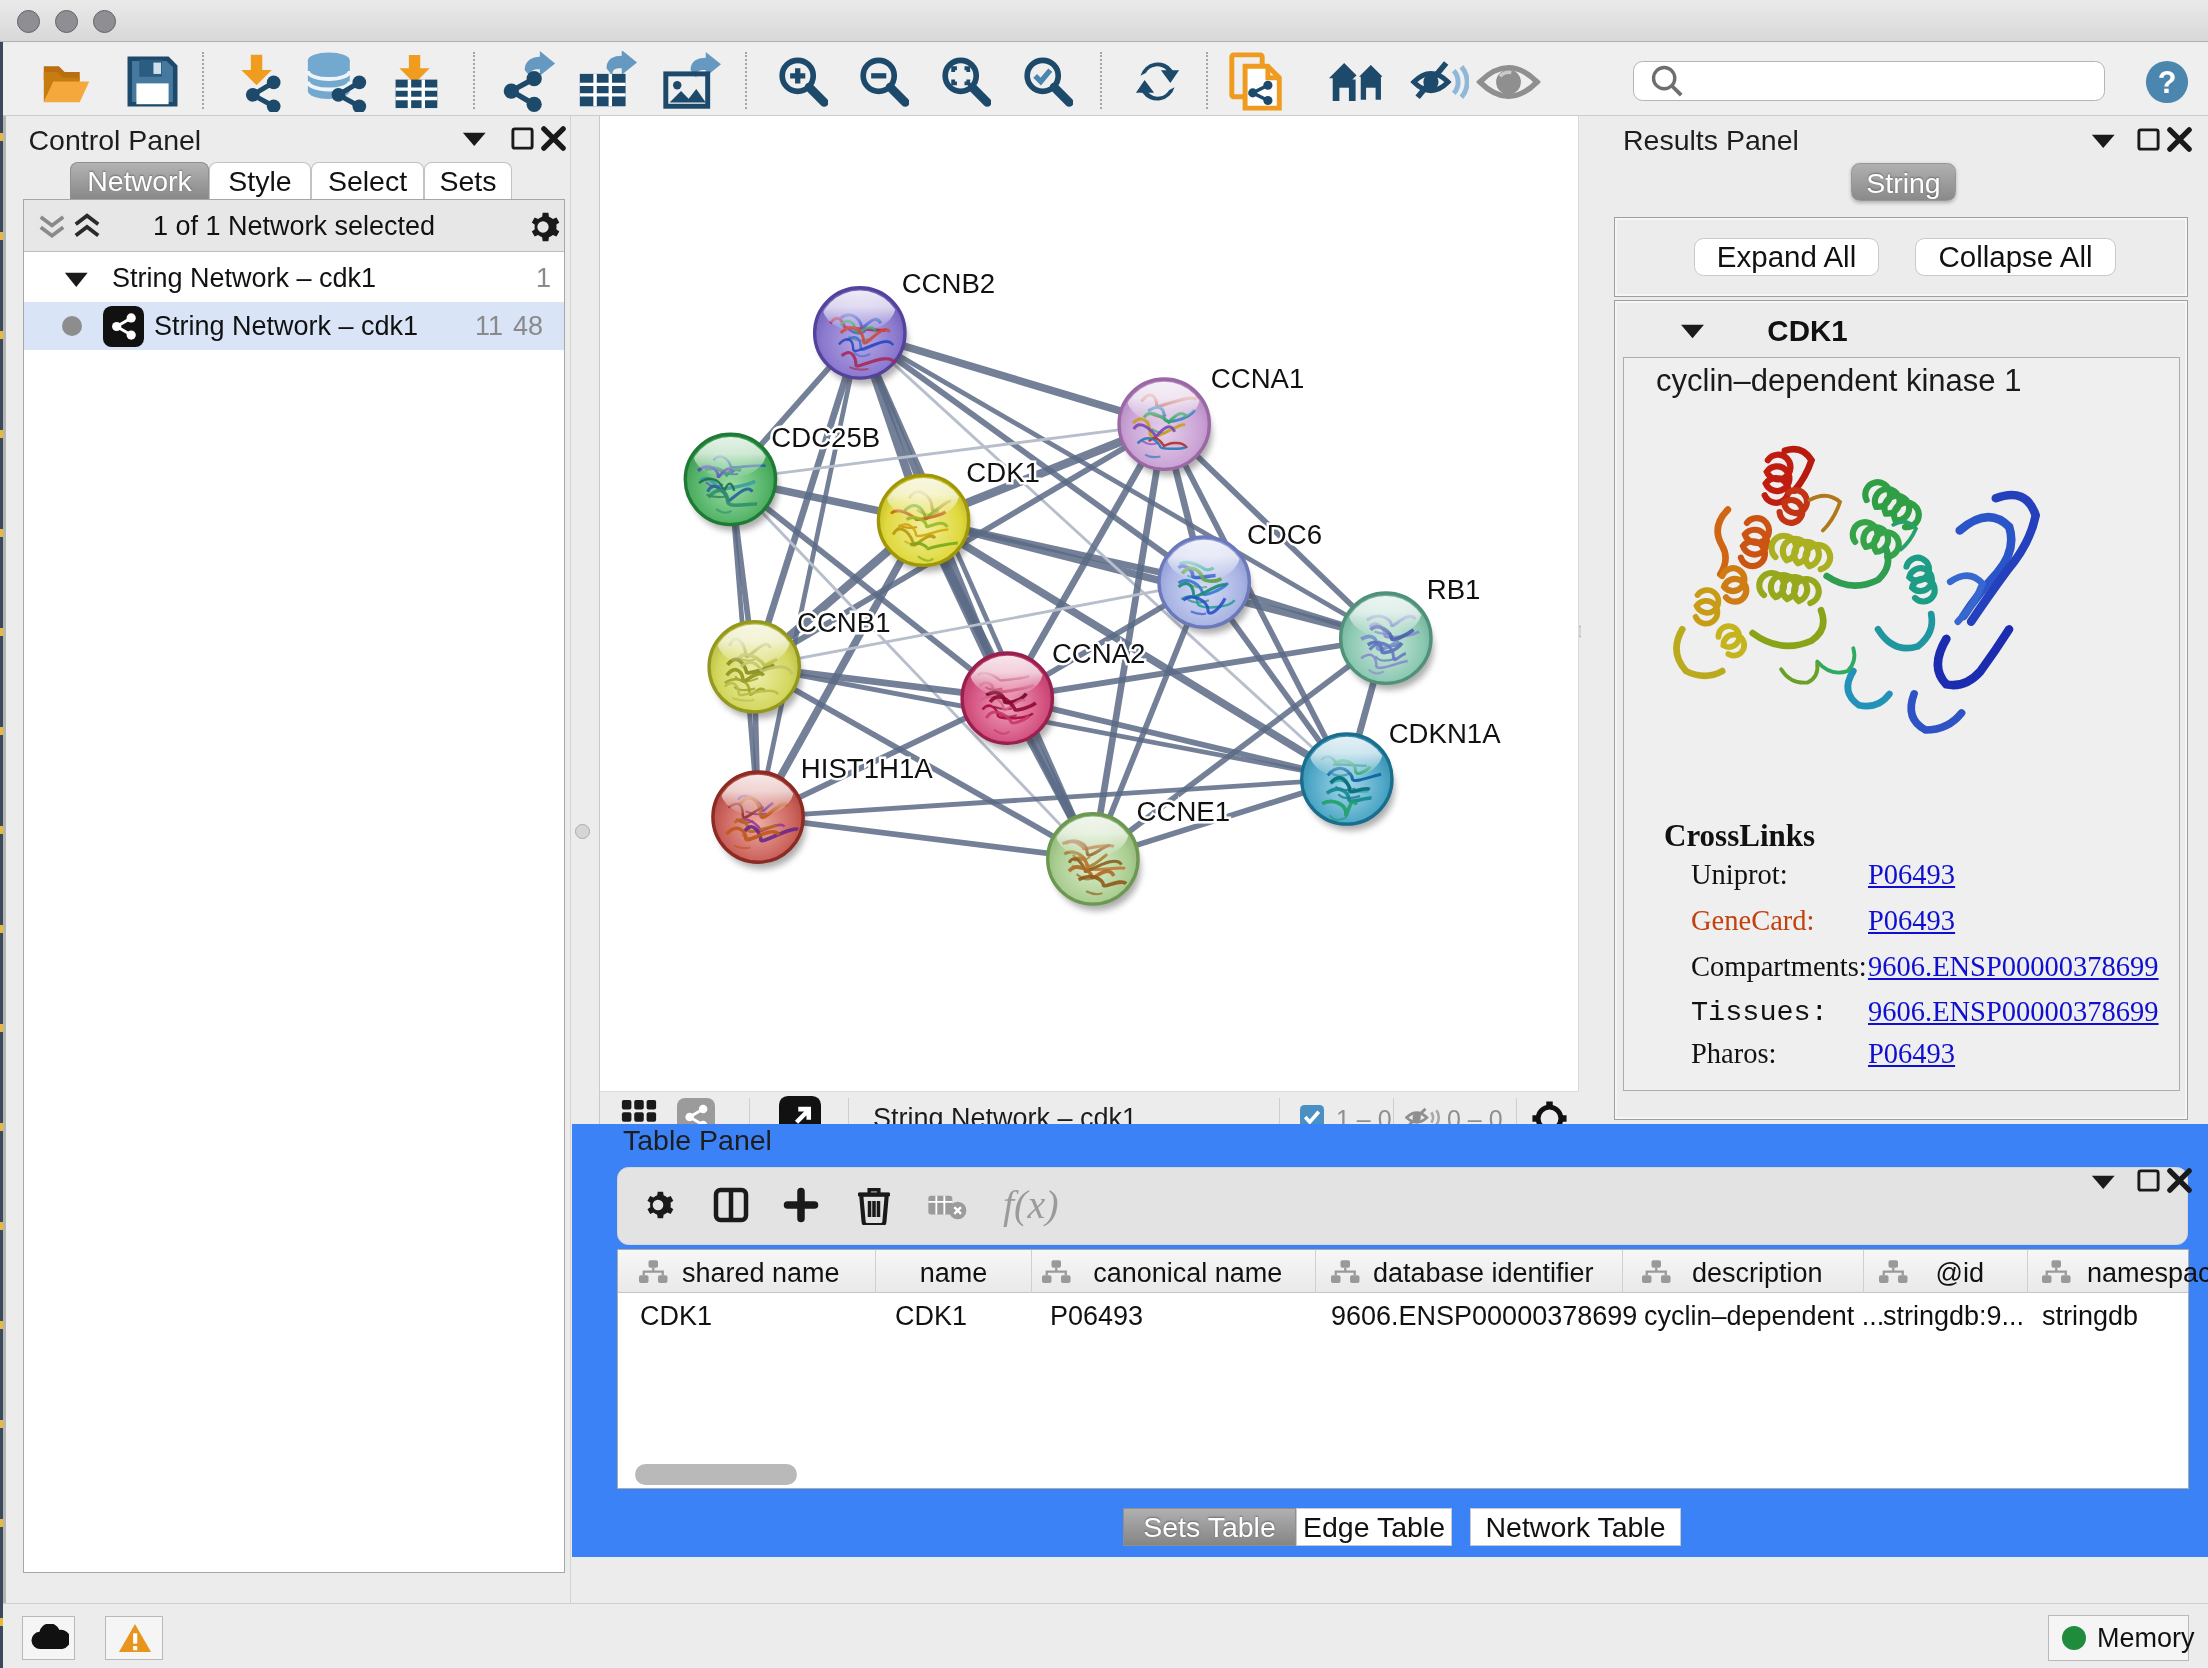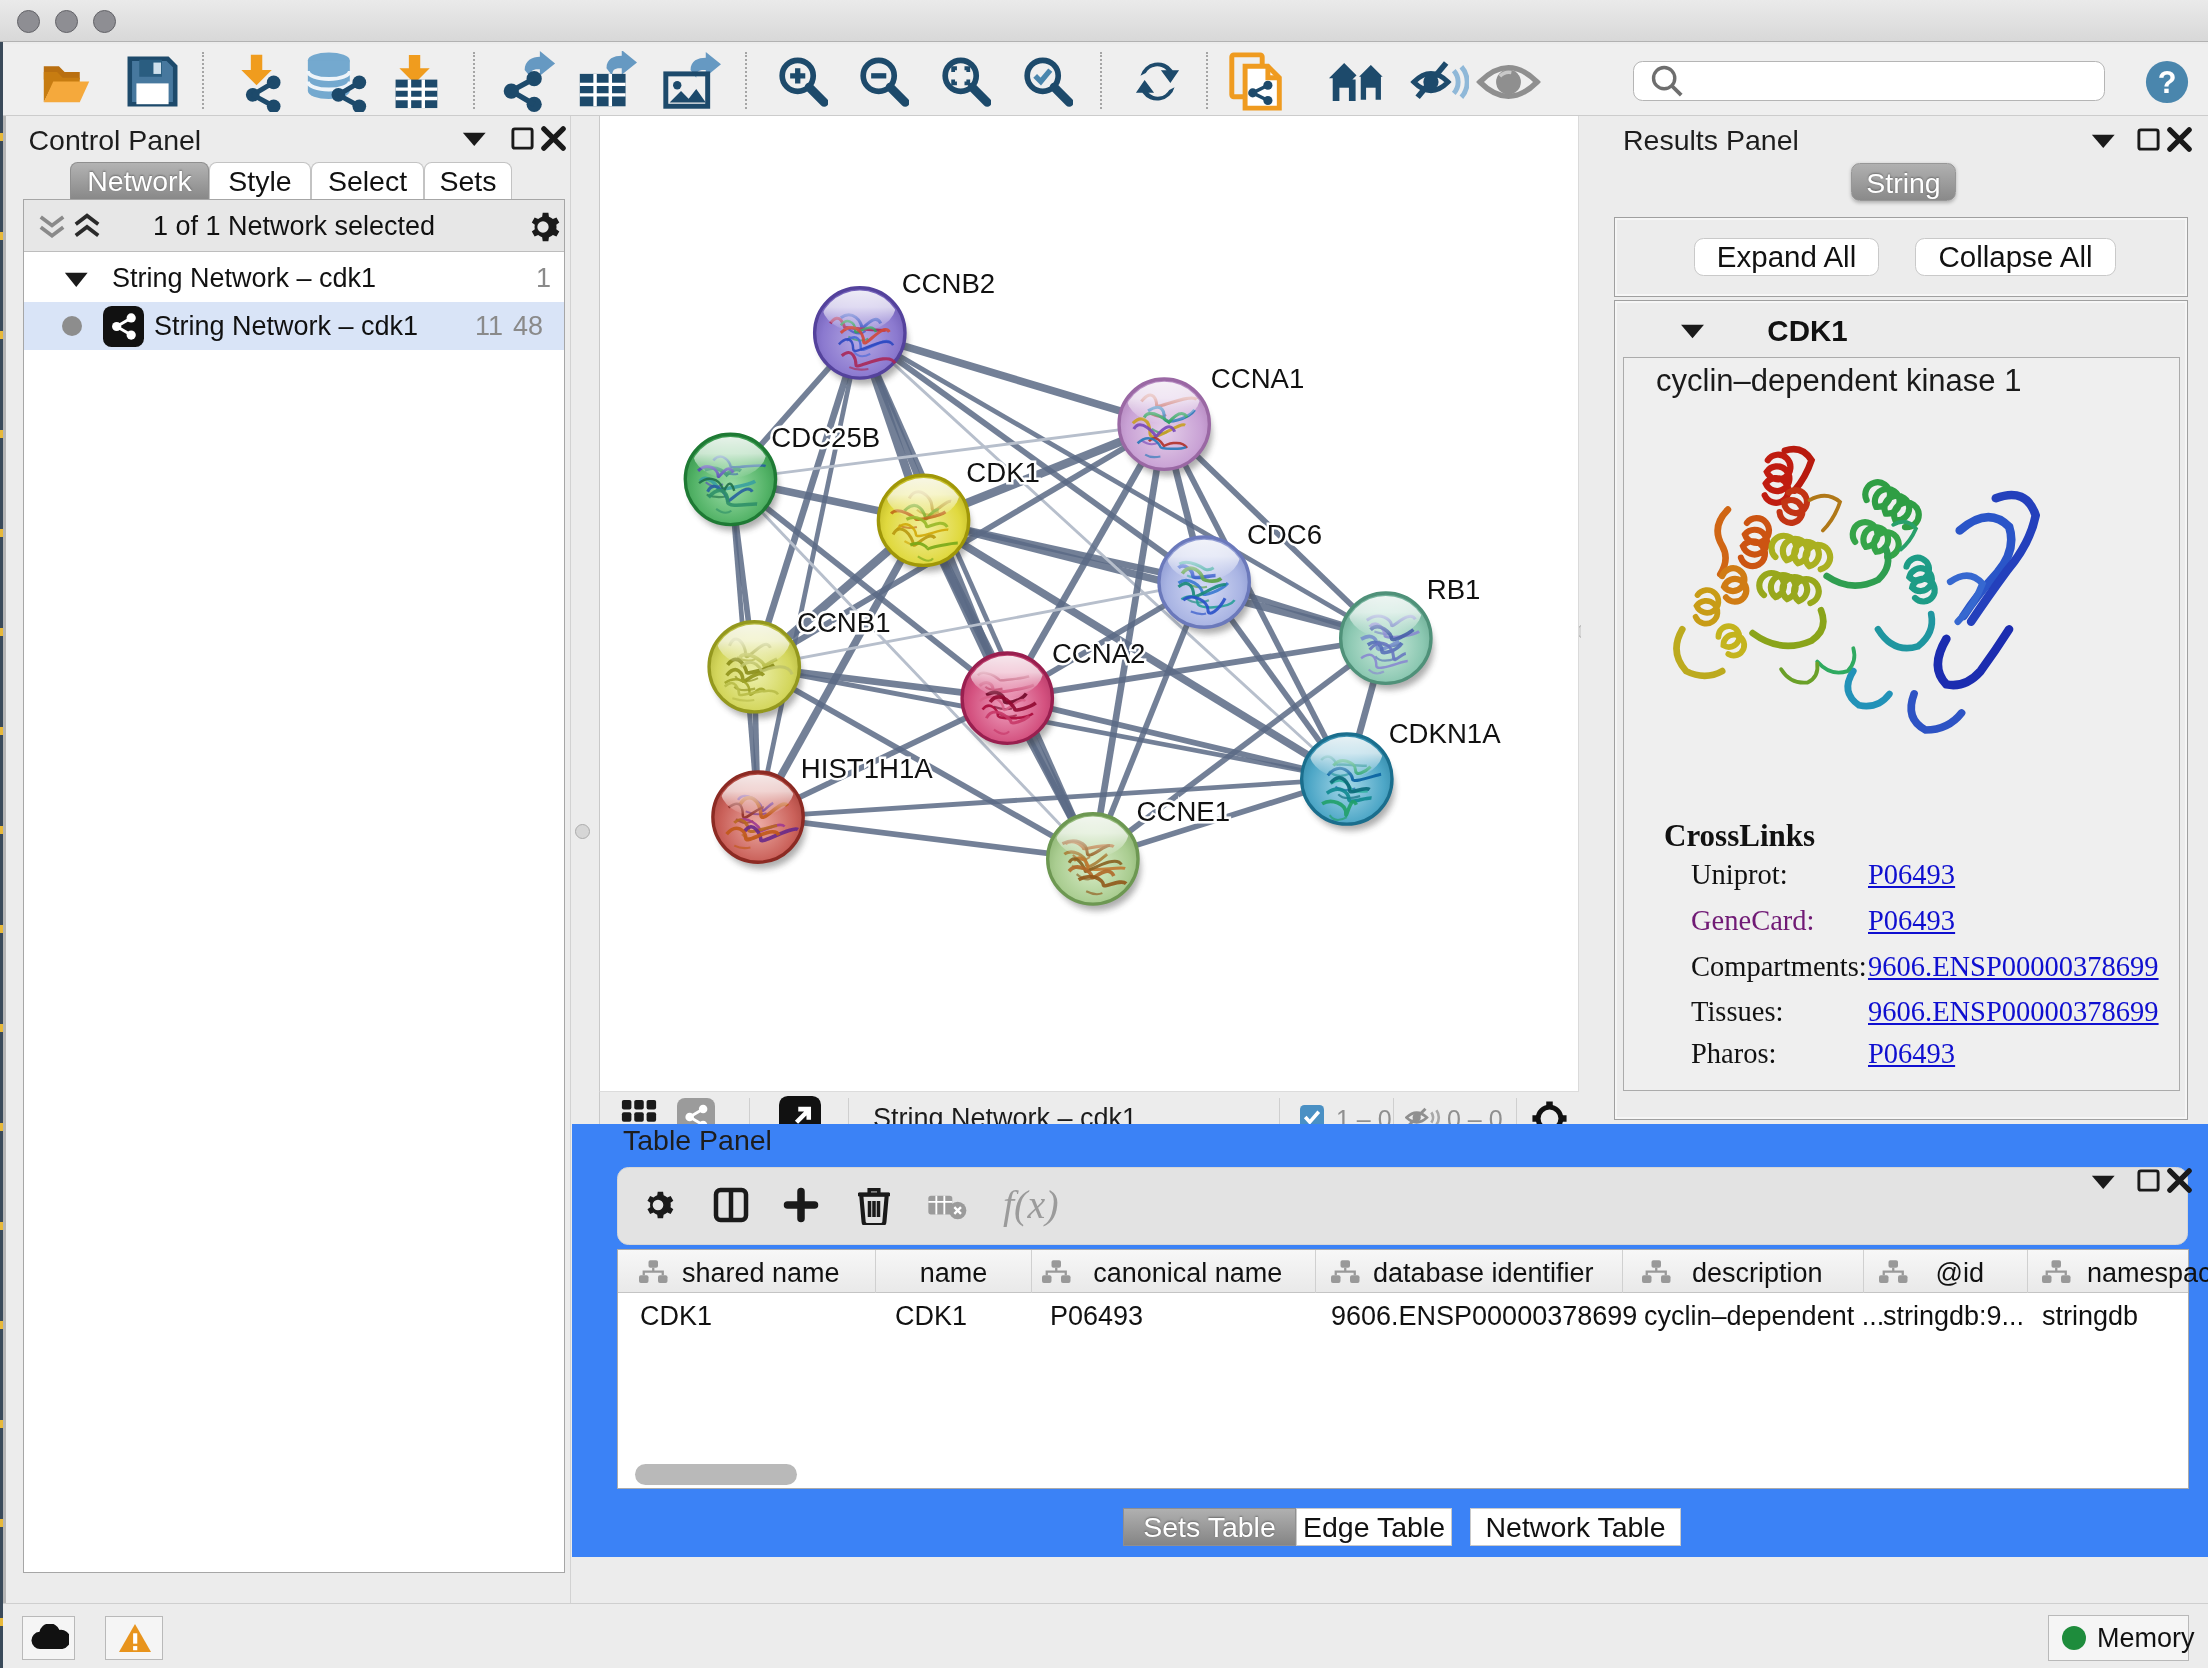--- a/index.html
+++ b/index.html
@@ -718,25 +718,25 @@
 <path d="M296 144 Q 316 130 330 146 Q 322 168 304 186" stroke="#3668d0" stroke-width="7"></path>
 <path d="M148 58 Q 166 48 180 60 Q 174 78 162 90" stroke="#b07818" stroke-width="4"></path>
 <path d="M236 84 Q 250 76 260 88 Q 254 102 244 110" stroke="#28a06a" stroke-width="4"></path>
 <path d="M156 228 Q 170 244 188 238 Q 198 228 194 214" stroke="#2faa60" stroke-width="4"></path>
 <path d="M118 236 Q 128 252 146 250 Q 158 244 156 230" stroke="#6aa028" stroke-width="4"></path>
 </g>
   </svg>
 <div class="abs serif" style="left:1664px; top:818px; font-size:31px; font-weight:bold; color:#111;">CrossLinks</div>
 <div class="abs serif" style="left:1691px; top:859px; font-size:28.5px; color:#111;">Uniprot:</div>
 <div class="abs link" style="left:1868px; top:859px; font-size:28.5px;">P06493</div>
-<div class="abs serif" style="left:1691px; top:905px; font-size:28.5px; color:#701a75;">GeneCard:</div>
+<div class="abs serif" style="left:1691px; top:905px; font-size:28.5px; color:#c2410c;">GeneCard:</div>
 <div class="abs link" style="left:1868px; top:905px; font-size:28.5px;">P06493</div>
 <div class="abs serif" style="left:1691px; top:951px; font-size:28.5px; color:#111;">Compartments:</div>
 <div class="abs link" style="left:1868px; top:951px; font-size:28.5px;">9606.ENSP00000378699</div>
-<div class="abs serif" style="left:1691px; top:996px; font-size:28.5px; color:#111;">Tissues:</div>
+<div class="abs serif" style="left:1691px; top:996px; font-size:28.5px; color:#111;font-family:Liberation Mono, monospace;">Tissues:</div>
 <div class="abs link" style="left:1868px; top:996px; font-size:28.5px;">9606.ENSP00000378699</div>
 <div class="abs serif" style="left:1691px; top:1038px; font-size:28.5px; color:#111;">Pharos:</div>
 <div class="abs link" style="left:1868px; top:1038px; font-size:28.5px;">P06493</div>
 <div id="tablepanel">
   <div id="tp-title">Table Panel</div>
   <div id="tp-toolbar">
     <svg class="abs" style="left:24px; top:21px;" width="32" height="32" viewBox="0 0 24 24">
         <path fill="#1a1a1a" d="M12 8a4 4 0 1 0 0 8 4 4 0 0 0 0-8zm9.4 5.6l2.1 1.6-2 3.5-2.5-1a8 8 0 0 1-2.8 1.6l-.4 2.7h-4l-.4-2.7a8 8 0 0 1-2.8-1.6l-2.5 1-2-3.5 2.1-1.6a8 8 0 0 1 0-3.2L4.1 8.8l2-3.5 2.5 1a8 8 0 0 1 2.8-1.6L11.8 2h4l.4 2.7a8 8 0 0 1 2.8 1.6l2.5-1 2 3.5-2.1 1.6a8 8 0 0 1 0 3.2z"></path>
       </svg>
     <svg class="abs" style="left:95px; top:19px;" width="36" height="36" viewBox="0 0 24 24">

